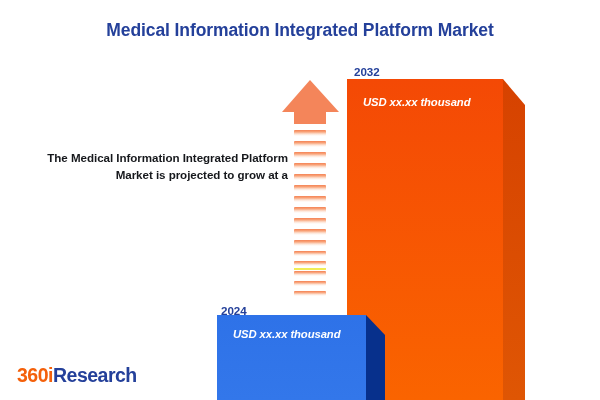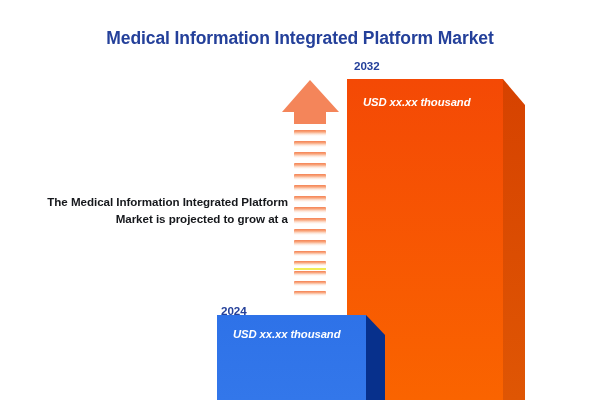--- a/index.html
+++ b/index.html
@@ -19,21 +19,21 @@
     width: 600px;
     height: 400px;
     background: #ffffff;
     overflow: hidden;
   }
 
   
   #page-title {
     position: absolute;
     left: 0;
-    top: 28px;
+    top: 20px;
     width: 600px;
     text-align: center;
     font-size: 17.5px;
     font-weight: bold;
     color: #24409A;
     letter-spacing: -0.1px;
     white-space: nowrap;
   }
 
   
@@ -43,21 +43,20 @@
     top: 150px;
     width: 280px;
     text-align: right;
   }
   #narrative .lead {
     font-size: 11.6px;
     font-weight: bold;
     color: #16181c;
     line-height: 16.5px;
     letter-spacing: -0.05px;
-    margin-top: 44px;
   }
   #narrative .cagr {
     margin-top: 9px;
     font-size: 27px;
     font-weight: bold;
     color: #F97316;
     letter-spacing: -0.4px;
     line-height: 30px;
     white-space: nowrap;
   }
@@ -105,21 +104,21 @@
   #bar-2024-value { left: 233px; top: 328px; }
 
   .bar-year {
     position: absolute;
     color: #24409A;
     font-size: 11.6px;
     font-weight: bold;
     letter-spacing: -0.05px;
     white-space: nowrap;
   }
-  #bar-2032-year { left: 354px; top: 59px; }
+  #bar-2032-year { left: 354px; top: 65px; }
   #bar-2024-year { left: 221px; top: 304px; }
 </style>
 </head>
 <body>
 
 <div id="canvas">
 
   <div id="page-title">Medical Information Integrated Platform Market</div>
 
   <div id="narrative">
@@ -195,14 +194,17 @@
       </defs>
 
       <polygon points="149,0 168,20 168,85 149,85" fill="#07308C"></polygon>
 
       <rect x="0" y="0" width="149" height="85" fill="url(#blueFace)"></rect>
     </svg>
   </div>
   <div class="bar-value" id="bar-2024-value">USD xx.xx thousand</div>
   <div class="bar-year" id="bar-2024-year">2024</div>
 
+  <div id="logo">
+    <span class="mark">360i</span><span class="word">Research</span>
+  </div>
 
 </div>
 
 </body></html>

